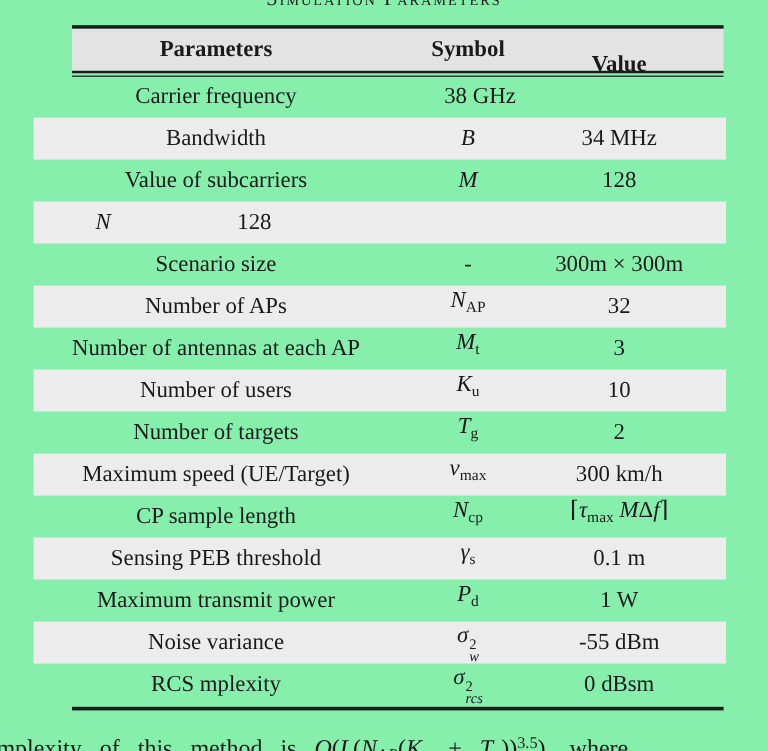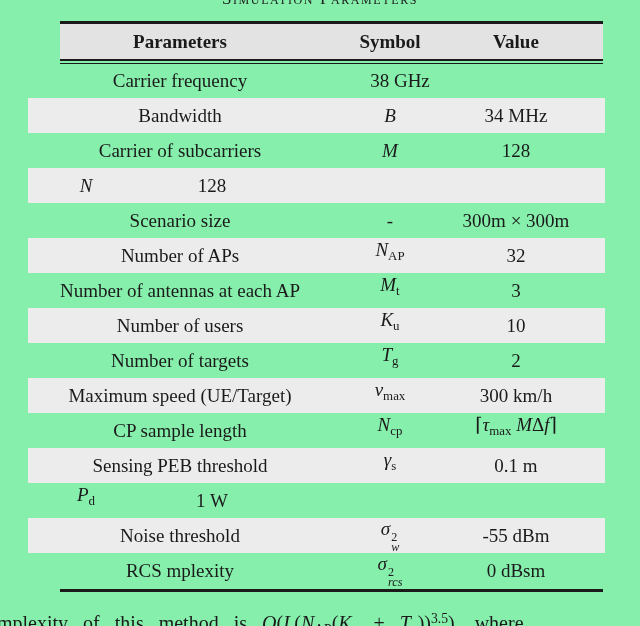--- a/index.html
+++ b/index.html
@@ -23,21 +23,21 @@
   .hrow{
     position:absolute;left:28px;top:24px;width:577px;height:35px;display:flex;
     font-weight:bold;font-size:19px;
   }
   .tbody{position:absolute;left:28px;top:63px;width:577px;}
   .trow{display:flex;height:35px;font-size:19px;width:577px;align-items:flex-end;}
   .trow:nth-child(even){background:var(--stripe);}
   .cell{text-align:center;line-height:35px;white-space:nowrap;}
   .c-param{width:304px;}
   .c-symbol{width:116px;}
-  .c-value{width:136px;}
+  .c-value{width:136px;margin-top:12px;}
   .it{font-style:italic;}
   .sb{font-size:0.68em;vertical-align:-0.28em;}
   .sp{font-size:0.68em;vertical-align:0.5em;}
   .stack{
     display:inline-flex;flex-direction:column;vertical-align:-0.5em;
     font-size:0.64em;line-height:0.82em;text-align:left;margin-left:1px;
   }
   .footer{
     position:absolute;left:-3px;top:606px;width:720px;font-size:20px;
     word-spacing:10px;white-space:nowrap;line-height:26px;
@@ -68,21 +68,21 @@
     <span class="cell c-value">38 GHz</span>
   </div>
 
   <div class="trow">
     <span class="cell c-param">Bandwidth</span>
     <span class="cell c-symbol"><span class="it">B</span></span>
     <span class="cell c-value">34 MHz</span>
   </div>
 
   <div class="trow">
-    <span class="cell c-param">Carrier of subcarriers</span>
+    <span class="cell c-param">Value of subcarriers</span>
     <span class="cell c-symbol"><span class="it">M</span></span>
     <span class="cell c-value">128</span>
   </div>
 
   <div class="trow">
     <span class="cell c-symbol"><span class="it">N</span></span>
     <span class="cell c-value">128</span>
   </div>
 
   <div class="trow">
@@ -127,26 +127,27 @@
     <span class="cell c-value"><span>⌈</span><span class="it">τ</span><span class="sb">max</span><span> </span><span class="it">M</span><span>Δ</span><span class="it">f</span><span>⌉</span></span>
   </div>
 
   <div class="trow">
     <span class="cell c-param">Sensing PEB threshold</span>
     <span class="cell c-symbol"><span class="it">γ</span><span class="sb">s</span></span>
     <span class="cell c-value">0.1 m</span>
   </div>
 
   <div class="trow">
+    <span class="cell c-param">Maximum transmit power</span>
     <span class="cell c-symbol"><span class="it">P</span><span class="sb">d</span></span>
     <span class="cell c-value">1 W</span>
   </div>
 
   <div class="trow">
-    <span class="cell c-param">Noise threshold</span>
+    <span class="cell c-param">Noise variance</span>
     <span class="cell c-symbol"><span class="it">σ</span><span class="stack">
             <span>2</span>
             <span class="it">w</span>
           </span></span>
     <span class="cell c-value">-55 dBm</span>
   </div>
 
   <div class="trow">
     <span class="cell c-param">RCS mplexity</span>
     <span class="cell c-symbol"><span class="it">σ</span><span class="stack">

